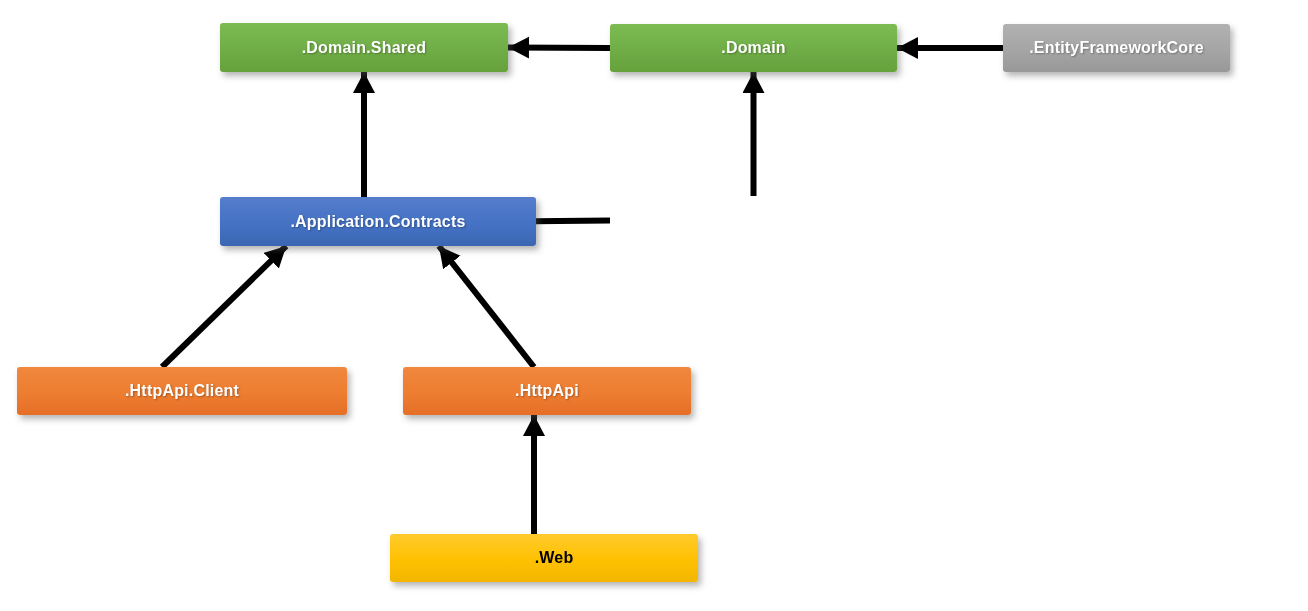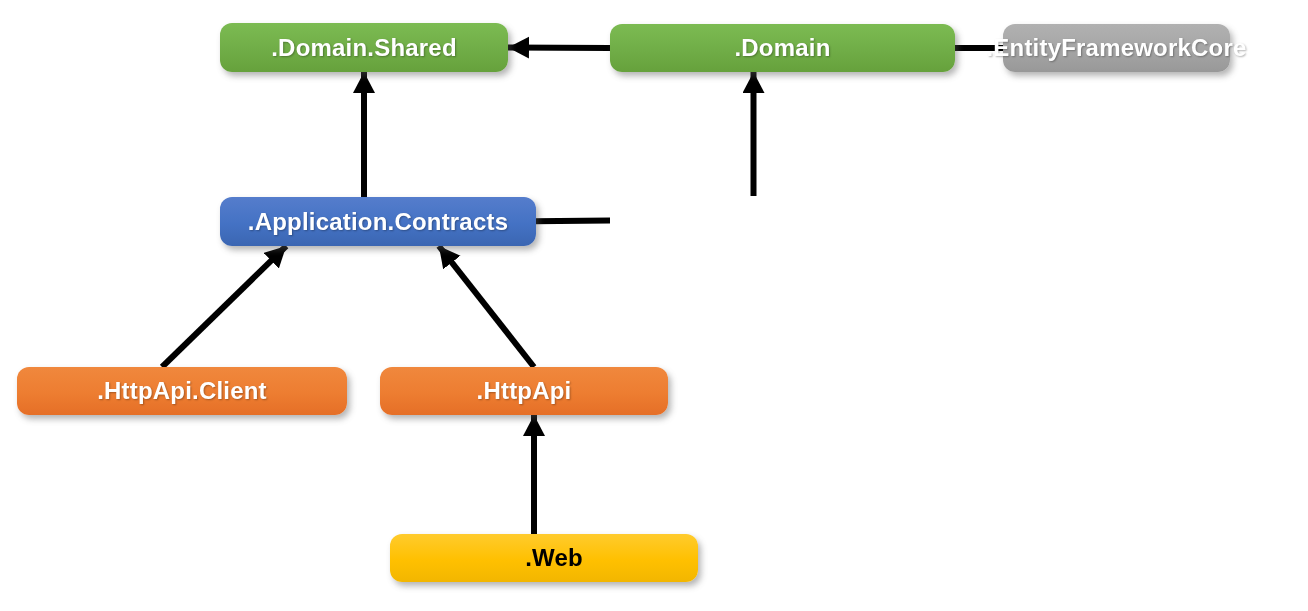--- a/index.html
+++ b/index.html
@@ -21,35 +21,35 @@
     top: 0;
     width: 1308px;
     height: 611px;
     pointer-events: none;
   }
   .node {
     position: absolute;
     display: flex;
     align-items: center;
     justify-content: center;
-    font-size: 24px;
+    font-size: 16px;
     font-weight: 700;
     letter-spacing: 0.2px;
-    border-radius: 12px;
+    border-radius: 3px;
     box-shadow: 3px 4px 6px rgba(90,90,90,0.45);
     white-space: nowrap;
   }
   
   #node-domain-shared         { left: 220px;  top: 23px;  width: 288px; height: 49px; }
-  #node-domain                { left: 610px;  top: 24px;  width: 345px; height: 48px; }
+  #node-domain                { left: 610px;  top: 24px;  width: 287px; height: 48px; }
   #node-entityframeworkcore   { left: 1003px; top: 24px;  width: 227px; height: 48px; }
   #node-application-contracts { left: 220px;  top: 197px; width: 316px; height: 49px; }
   #node-application           { left: 610px;  top: 196px; width: 287px; height: 49px; }
   #node-httpapi-client        { left: 17px;   top: 367px; width: 330px; height: 48px; }
-  #node-httpapi               { left: 380px;  top: 367px; width: 288px; height: 48px; }
+  #node-httpapi               { left: 403px;  top: 367px; width: 288px; height: 48px; }
   #node-web                   { left: 390px;  top: 534px; width: 288px; height: 48px; }
 </style>
 </head>
 <body>
 
 <div id="canvas">
 
   <svg id="edge-layer" viewBox="0 0 1308 611" xmlns="http://www.w3.org/2000/svg">
     <defs>
       <marker id="arrowhead" markerUnits="userSpaceOnUse" markerWidth="24" markerHeight="24" refX="21" refY="11" orient="auto">

